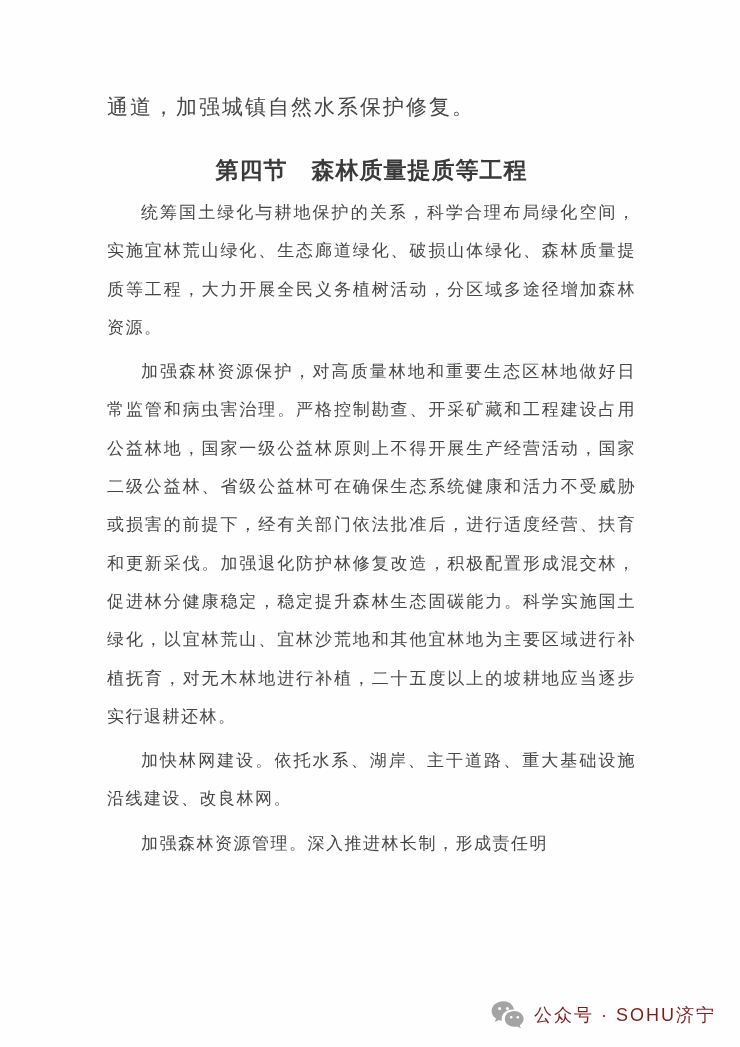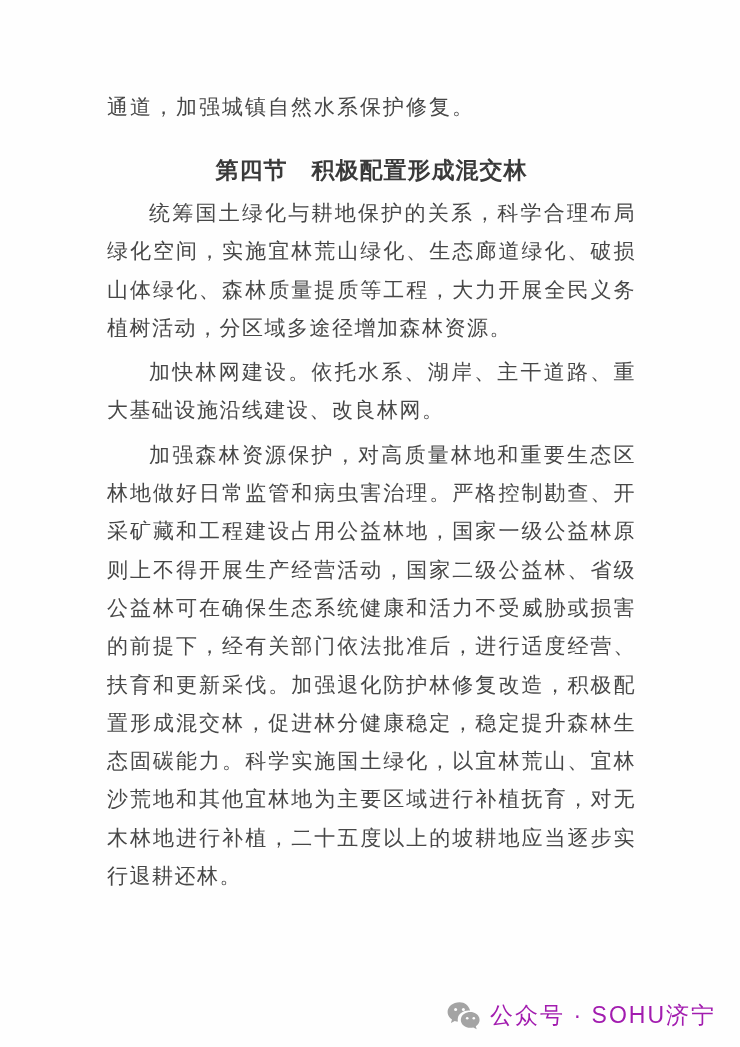--- a/index.html
+++ b/index.html
@@ -42,21 +42,21 @@
     margin-top: 16px;
     margin-left: 44px;
     font-weight: bold;
     font-size: 21px;
     line-height: 36px;
     color: #404040;
     letter-spacing: 2px;
   }
   .body-para {
     margin-top: 6px;
-    font-size: 21px;
+    font-size: 17px;
     line-height: 38.3px;
     letter-spacing: 1.5px;
     text-align: justify;
     text-align-last: left;
     text-indent: 2em;
   }
   .body-para:first-of-type { margin-top: 8px; }
   .page-number {
     position: absolute;
     left: 0;
@@ -72,44 +72,45 @@
     position: absolute;
     right: 24px;
     top: 1000px;
     display: flex;
     align-items: center;
     gap: 9px;
     color: #a8a8a8;
   }
   .watermark-text {
     font-family: "Liberation Sans", sans-serif;
-    font-size: 23px;
+    font-size: 18px;
     letter-spacing: 2px;
-    color: #a21caf;
+    color: #7f1d1d;
   }
   .wechat-icon { width: 34px; height: 30px; display: block; }
 </style>
 </head>
 <body>
 
 <div class="page">
 
   <div class="content">
 
     <p class="cont-line">通道，加强城镇自然水系保护修复。</p>
 
-    <h2 class="section-heading">第四节　积极配置形成混交林</h2>
+    <h2 class="section-heading">第四节　森林质量提质等工程</h2>
 
 
     <p class="body-para">统筹国土绿化与耕地保护的关系，科学合理布局绿化空间，实施宜林荒山绿化、生态廊道绿化、破损山体绿化、森林质量提质等工程，大力开展全民义务植树活动，分区域多途径增加森林资源。</p>
 
+    <p class="body-para">加强森林资源保护，对高质量林地和重要生态区林地做好日常监管和病虫害治理。严格控制勘查、开采矿藏和工程建设占用公益林地，国家一级公益林原则上不得开展生产经营活动，国家二级公益林、省级公益林可在确保生态系统健康和活力不受威胁或损害的前提下，经有关部门依法批准后，进行适度经营、扶育和更新采伐。加强退化防护林修复改造，积极配置形成混交林，促进林分健康稳定，稳定提升森林生态固碳能力。科学实施国土绿化，以宜林荒山、宜林沙荒地和其他宜林地为主要区域进行补植抚育，对无木林地进行补植，二十五度以上的坡耕地应当逐步实行退耕还林。</p>
+
     <p class="body-para">加快林网建设。依托水系、湖岸、主干道路、重大基础设施沿线建设、改良林网。</p>
 
-    <p class="body-para">加强森林资源保护，对高质量林地和重要生态区林地做好日常监管和病虫害治理。严格控制勘查、开采矿藏和工程建设占用公益林地，国家一级公益林原则上不得开展生产经营活动，国家二级公益林、省级公益林可在确保生态系统健康和活力不受威胁或损害的前提下，经有关部门依法批准后，进行适度经营、扶育和更新采伐。加强退化防护林修复改造，积极配置形成混交林，促进林分健康稳定，稳定提升森林生态固碳能力。科学实施国土绿化，以宜林荒山、宜林沙荒地和其他宜林地为主要区域进行补植抚育，对无木林地进行补植，二十五度以上的坡耕地应当逐步实行退耕还林。</p>
-
+    <p class="body-para">加强森林资源管理。深入推进林长制，形成责任明</p>
 
   </div>
 
 
   <div class="watermark">
     <span>
       <svg class="wechat-icon" viewBox="0 0 34 30" xmlns="http://www.w3.org/2000/svg">
 
         <path fill="#a4a4a4" d="M12.6 1.2 C5.9 1.2 0.6 5.5 0.6 10.9 c0 3.1 1.7 5.8 4.4 7.6 l-1.1 3.4 3.9-2.0 c1.0 0.3 2.1 0.5 3.2 0.6 -0.2-0.7-0.3-1.4-0.3-2.1 0-5.0 4.9-9.0 10.9-9.0 0.5 0 1.0 0 1.5 0.1 C21.9 4.6 17.7 1.2 12.6 1.2 Z"></path>
         <circle fill="#fefefe" cx="8.6" cy="8.6" r="1.5"></circle>

